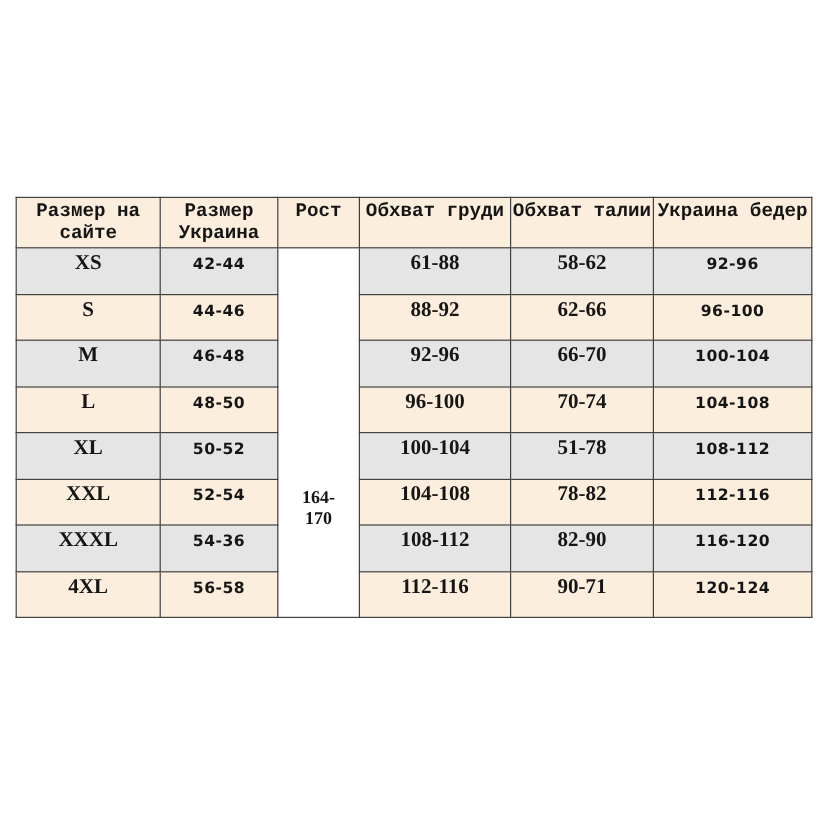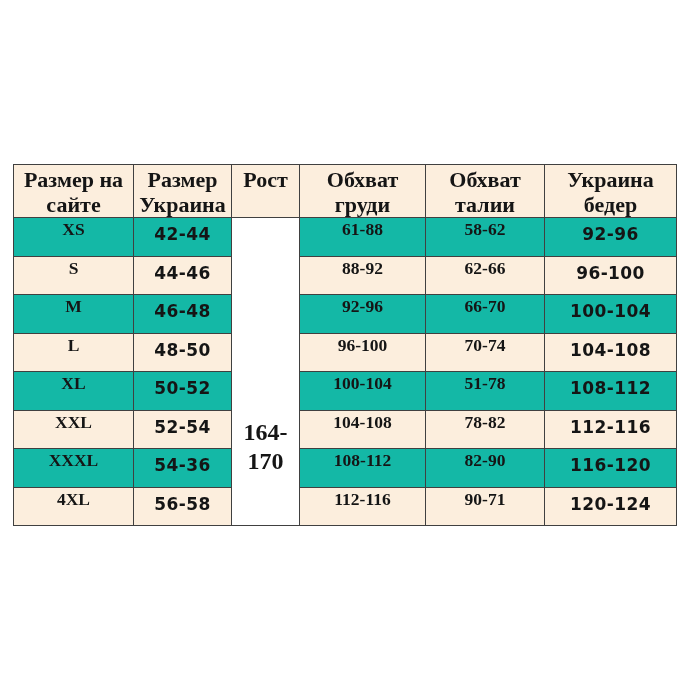--- a/index.html
+++ b/index.html
@@ -31,46 +31,47 @@
 
   th, td {
     border: 1.5px solid #404040;
     text-align: center;
     vertical-align: top;
     font-weight: bold;
     color: #151515;
   }
   thead th {
     background: #fceedd;
-    font-size: 22px;
+    font-size: 16px;
     line-height: 1.12;
     height: 42px;
     padding-top: 3px;
+    font-family: Liberation Mono, monospace;
   }
   tbody tr { height: 38.5px; }
   tbody td {
-    background: #14b8a6;
+    background: #e5e5e5;
     font-size: 17.5px;
     line-height: 1.1;
     padding-top: 2px;
   }
   tbody tr.stripe td { background: #fceedd; }
   td.sans {
     font-family: "DejaVu Sans", "Liberation Sans", sans-serif;
-    font-size: 17px;
+    font-size: 13px;
     letter-spacing: 0.4px;
     padding-top: 7px;
   }
   td.height-cell {
     background: #ffffff !important;
     vertical-align: top;
     padding-top: 200px;
     line-height: 1.18;
     white-space: pre-line;
-    font-size: 24px;
+    font-size: 15px;
   }
 </style>
 </head>
 <body>
 
 <div class="page">
   <table class="size-table">
     <colgroup>
       <col class="c-site">
         <col class="c-ukraine">

